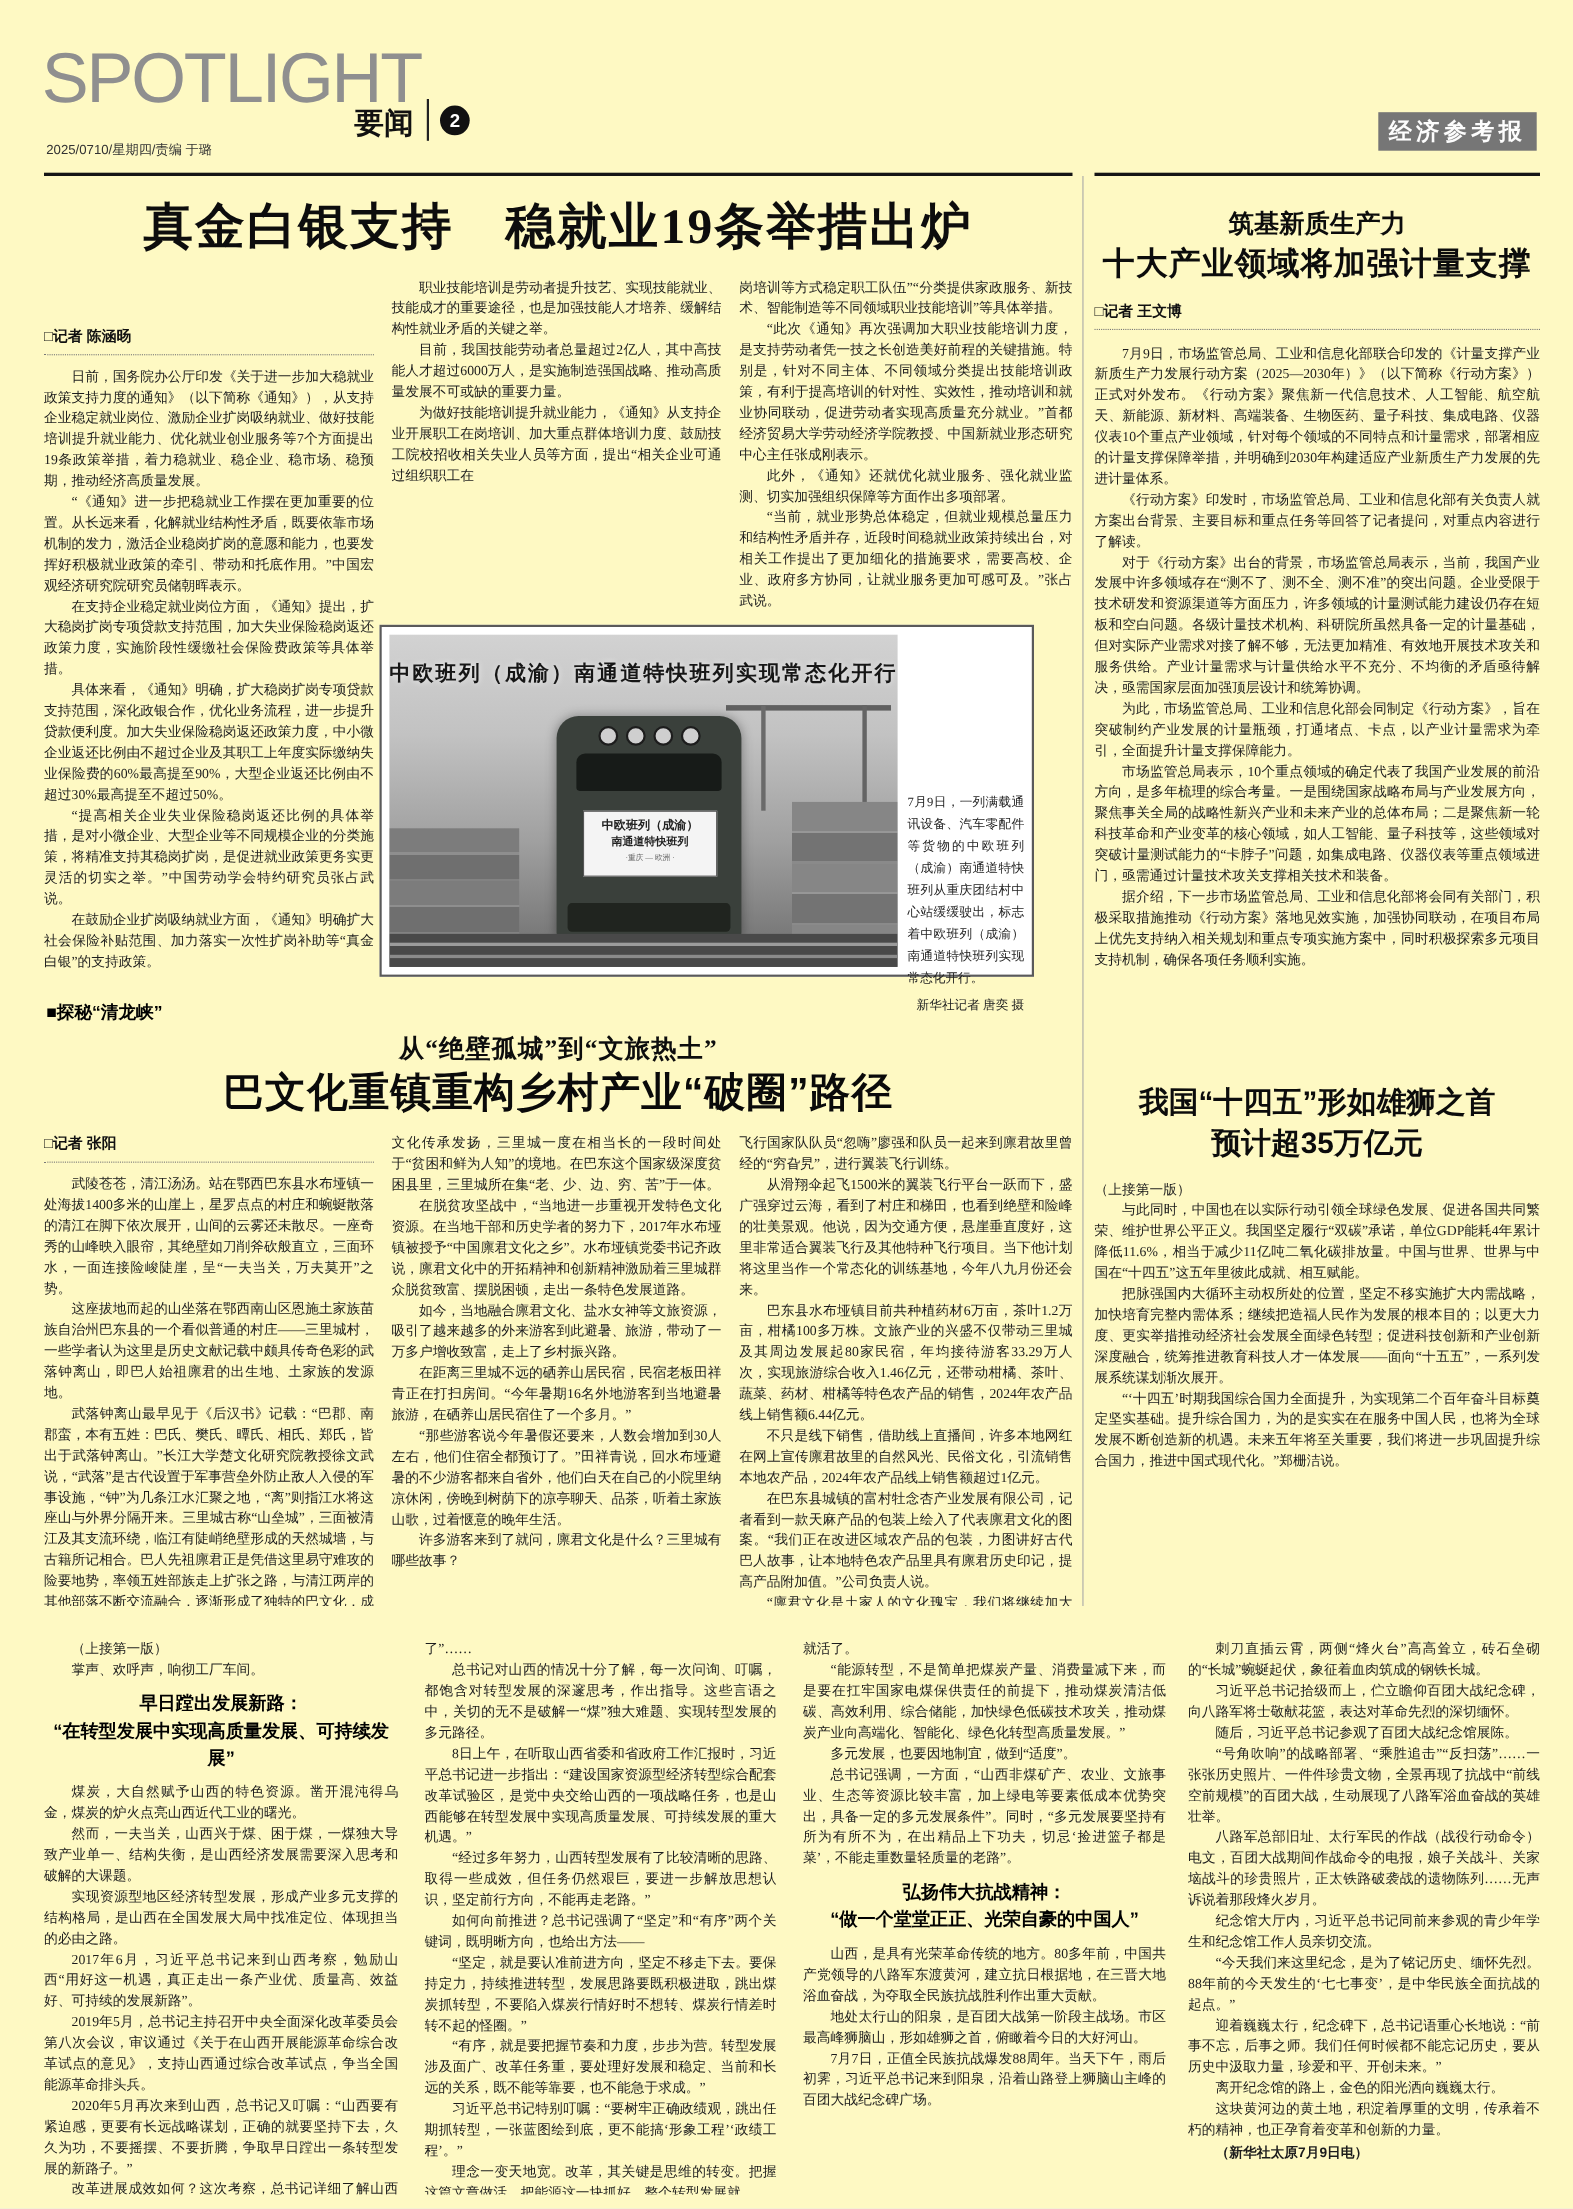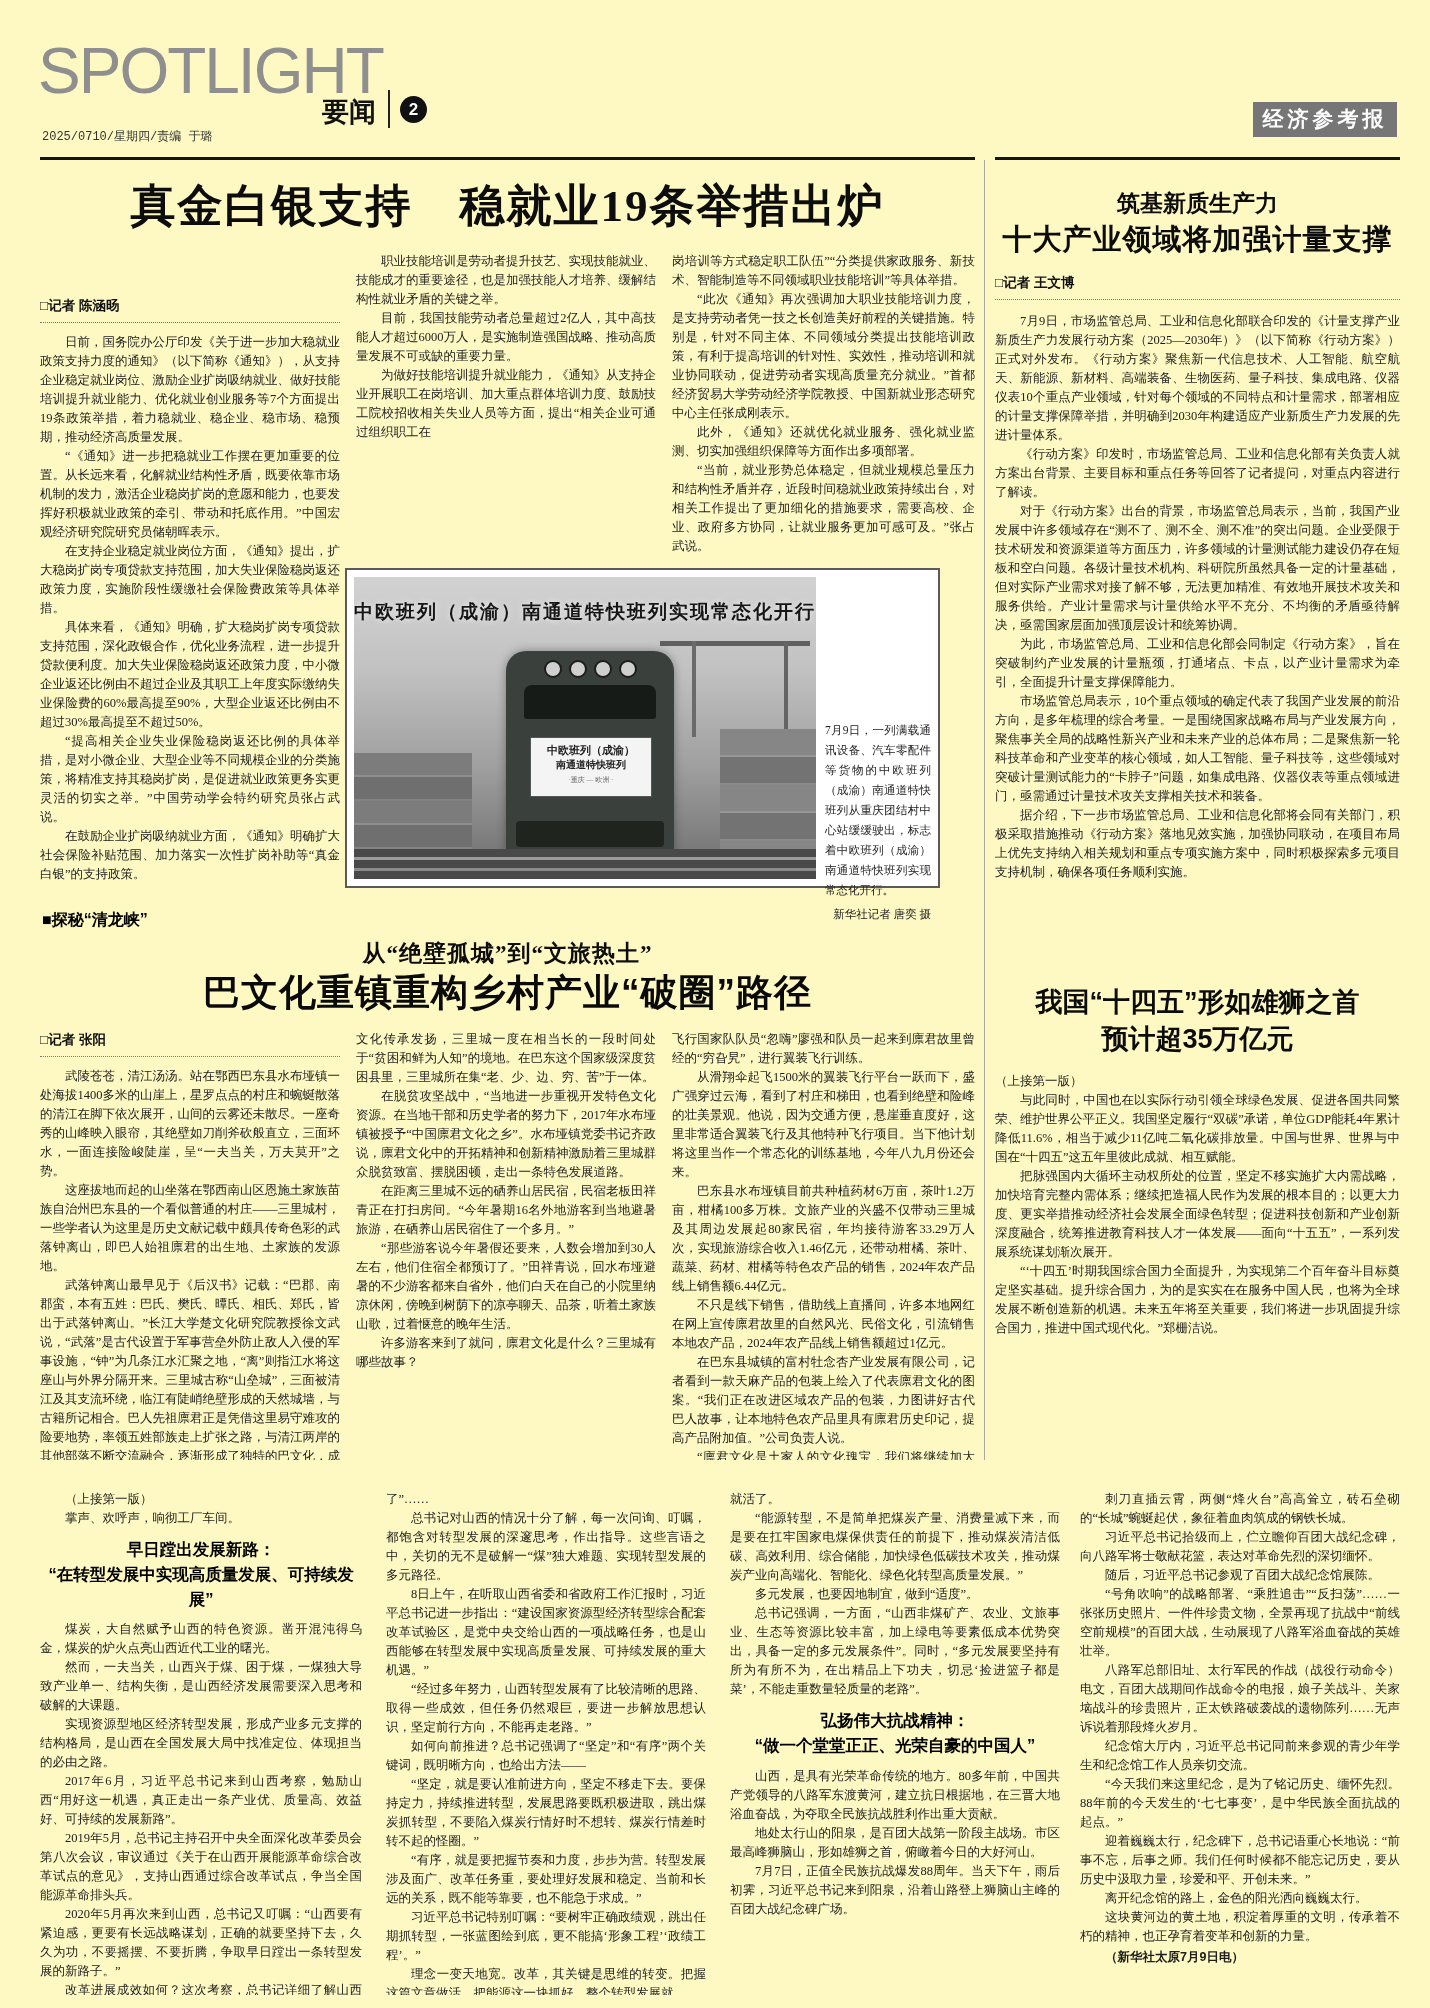--- a/index.html
+++ b/index.html
@@ -7,21 +7,21 @@
         font-family:"Liberation Serif",serif;color:#1c1c1c;overflow:hidden;}
   
   .spotlight{position:absolute;left:38px;top:34px;font-family:"Liberation Sans",sans-serif;
              font-weight:400;font-size:64px;letter-spacing:-2px;color:#8f8f8f;}
   .sec-cn{position:absolute;left:322px;top:94px;font-family:"Liberation Sans",sans-serif;
           font-weight:bold;font-size:27px;color:#111;}
   .hdr-div{position:absolute;left:388px;top:90px;width:2px;height:38px;background:#222;}
   .pagenum{position:absolute;left:400px;top:96px;width:27px;height:27px;border-radius:50%;
            background:#111;color:#fff;font-family:"Liberation Sans",sans-serif;font-weight:bold;
            font-size:17px;text-align:center;line-height:27px;}
-  .dateline{position:absolute;left:42px;top:128px;font-family:Liberation Mono, monospace;
+  .dateline{position:absolute;left:42px;top:128px;font-family:Liberation Sans, sans-serif;
             font-size:12px;color:#333;}
   .masthead{position:absolute;left:1253px;top:102px;width:144px;height:35px;background:#767676;
             color:#fdfdfd;font-weight:bold;font-size:21px;letter-spacing:4px;text-align:center;
             line-height:35px;font-family:"Liberation Serif",serif;}
   .rule-main{position:absolute;left:40px;top:157px;width:935px;height:3px;background:#151515;}
   .rule-side{position:absolute;left:995px;top:157px;width:405px;height:3px;background:#151515;}
   .v-div{position:absolute;left:984px;top:160px;width:1px;height:1300px;background:#a8a8a8;}
   
   .h1-main{position:absolute;left:40px;top:176px;width:935px;text-align:center;
            font-size:45px;font-weight:900;letter-spacing:2px;color:#0d0d0d;}
@@ -178,20 +178,21 @@
     <div class="byline">□记者 张阳</div>
     <div>
         <p>武陵苍苍，清江汤汤。站在鄂西巴东县水布垭镇一处海拔1400多米的山崖上，星罗点点的村庄和蜿蜒散落的清江在脚下依次展开，山间的云雾还未散尽。一座奇秀的山峰映入眼帘，其绝壁如刀削斧砍般直立，三面环水，一面连接险峻陡崖，呈“一夫当关，万夫莫开”之势。</p>
         <p>这座拔地而起的山坐落在鄂西南山区恩施土家族苗族自治州巴东县的一个看似普通的村庄——三里城村，一些学者认为这里是历史文献记载中颇具传奇色彩的武落钟离山，即巴人始祖廪君的出生地、土家族的发源地。</p>
         <p>武落钟离山最早见于《后汉书》记载：“巴郡、南郡蛮，本有五姓：巴氏、樊氏、曋氏、相氏、郑氏，皆出于武落钟离山。”长江大学楚文化研究院教授徐文武说，“武落”是古代设置于军事营垒外防止敌人入侵的军事设施，“钟”为几条江水汇聚之地，“离”则指江水将这座山与外界分隔开来。三里城古称“山垒城”，三面被清江及其支流环绕，临江有陡峭绝壁形成的天然城墙，与古籍所记相合。巴人先祖廪君正是凭借这里易守难攻的险要地势，率领五姓部族走上扩张之路，与清江两岸的其他部落不断交流融合，逐渐形成了独特的巴文化，成为土家族的源头之一。</p>
       </div>
   </div>
   <div class="col b-col2">
       <p class="noindent">文化传承发扬，三里城一度在相当长的一段时间处于“贫困和鲜为人知”的境地。在巴东这个国家级深度贫困县里，三里城所在集“老、少、边、穷、苦”于一体。</p>
       <p>在脱贫攻坚战中，“当地进一步重视开发特色文化资源。在当地干部和历史学者的努力下，2017年水布垭镇被授予“中国廪君文化之乡”。水布垭镇党委书记齐政说，廪君文化中的开拓精神和创新精神激励着三里城群众脱贫致富、摆脱困顿，走出一条特色发展道路。</p>
+      <p>如今，当地融合廪君文化、盐水女神等文旅资源，吸引了越来越多的外来游客到此避暑、旅游，带动了一万多户增收致富，走上了乡村振兴路。</p>
       <p>在距离三里城不远的硒养山居民宿，民宿老板田祥青正在打扫房间。“今年暑期16名外地游客到当地避暑旅游，在硒养山居民宿住了一个多月。”</p>
       <p>“那些游客说今年暑假还要来，人数会增加到30人左右，他们住宿全都预订了。”田祥青说，回水布垭避暑的不少游客都来自省外，他们白天在自己的小院里纳凉休闲，傍晚到树荫下的凉亭聊天、品茶，听着土家族山歌，过着惬意的晚年生活。</p>
       <p>许多游客来到了就问，廪君文化是什么？三里城有哪些故事？</p>
     </div>
   <div class="col b-col3">
       <p class="noindent">飞行国家队队员“忽嗨”廖强和队员一起来到廪君故里曾经的“穷旮旯”，进行翼装飞行训练。</p>
       <p>从滑翔伞起飞1500米的翼装飞行平台一跃而下，盛广强穿过云海，看到了村庄和梯田，也看到绝壁和险峰的壮美景观。他说，因为交通方便，悬崖垂直度好，这里非常适合翼装飞行及其他特种飞行项目。当下他计划将这里当作一个常态化的训练基地，今年八九月份还会来。</p>
       <p>巴东县水布垭镇目前共种植药材6万亩，茶叶1.2万亩，柑橘100多万株。文旅产业的兴盛不仅带动三里城及其周边发展起80家民宿，年均接待游客33.29万人次，实现旅游综合收入1.46亿元，还带动柑橘、茶叶、蔬菜、药材、柑橘等特色农产品的销售，2024年农产品线上销售额6.44亿元。</p>
       <p>不只是线下销售，借助线上直播间，许多本地网红在网上宣传廪君故里的自然风光、民俗文化，引流销售本地农产品，2024年农产品线上销售额超过1亿元。</p>
       <p>在巴东县城镇的富村牡念杏产业发展有限公司，记者看到一款天麻产品的包装上绘入了代表廪君文化的图案。“我们正在改进区域农产品的包装，力图讲好古代巴人故事，让本地特色农产品里具有廪君历史印记，提高产品附加值。”公司负责人说。</p>

